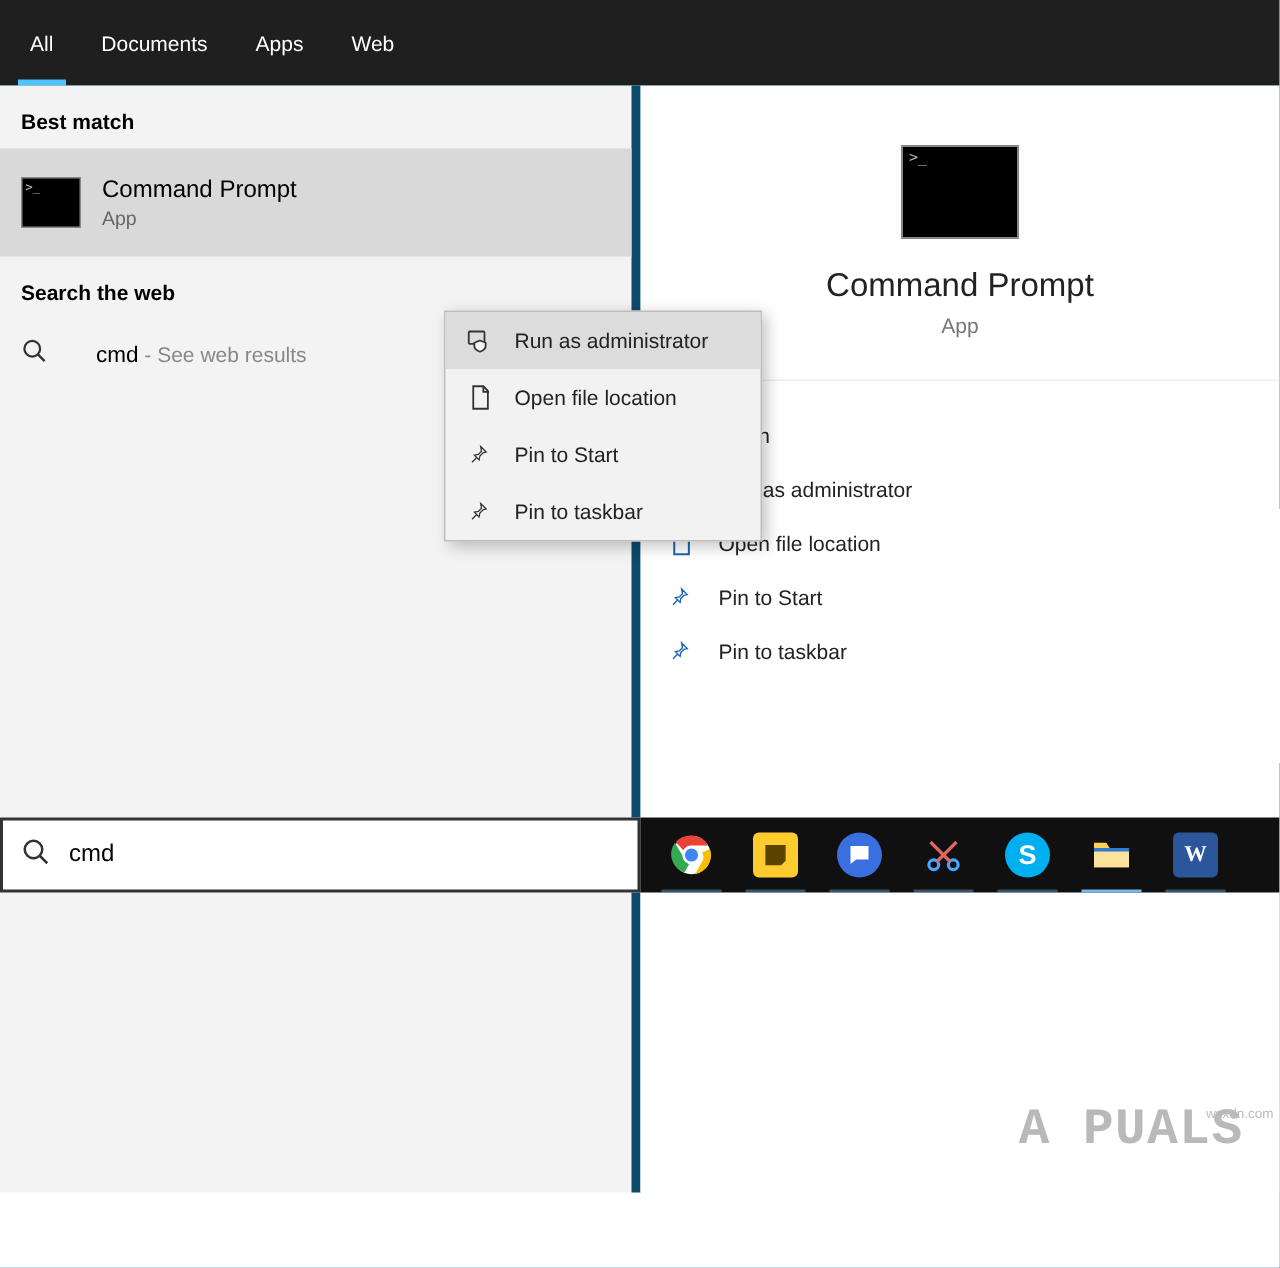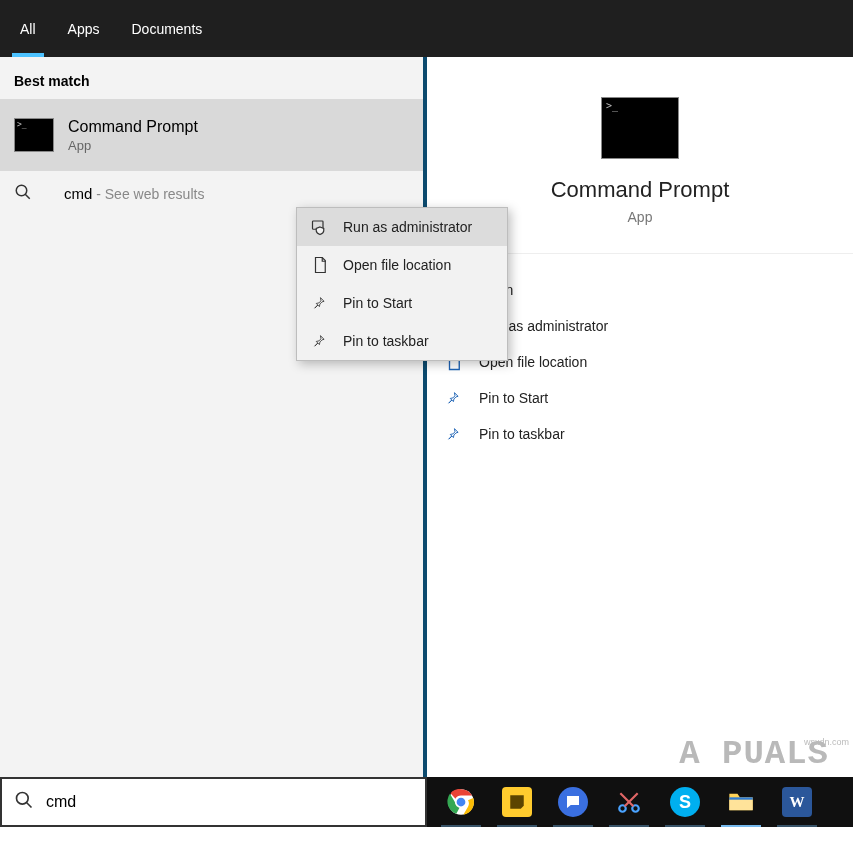--- a/index.html
+++ b/index.html
@@ -1,25 +1,25 @@
 <!DOCTYPE html>
 <html><head>
 <meta charset="utf-8">
 <style>
 *{margin:0;padding:0;box-sizing:border-box;font-family:"Segoe UI",Arial,sans-serif;-webkit-font-smoothing:antialiased}
 html,body{width:853px;height:845px;overflow:hidden;background:#fff}
-.root{width:853px;height:827px;position:relative;background:#0369a1}
+.root{width:853px;height:595px;position:relative;background:#0369a1}
 
 .tabs{height:57px;background:#1f1f1f;display:flex;align-items:stretch;padding-left:4px;color:#fff}
 .tab{display:flex;align-items:center;padding:0 16px;font-size:14px;color:#fff;cursor:pointer;position:relative}
 .tab.active::after{content:"";position:absolute;left:8px;right:8px;bottom:0;height:4px;background:#4cc2ff}
 .tab .chev{margin-left:6px}
 
 .body{display:flex;height:calc(845px - 57px - 50px)}
-.left{width:427px;background:#f3f3f3;border-right:4px solid #0c4a6e;position:relative}
+.left{width:427px;background:#f3f3f3;border-right:6px solid #0c4a6e;position:relative}
 .right{flex:1;background:#fff;position:relative}
 .sect-label{font-weight:600;font-size:14px;padding:16px 14px 10px}
 .result{display:flex;align-items:center;background:#d9d9d9;padding:10px 14px;gap:14px;height:72px}
 .cmd-icon{width:40px;height:34px;background:#000;border:1px solid #888;position:relative}
 .cmd-icon::before{content:">_";position:absolute;top:1px;left:2px;color:#bbb;font-size:8px;font-family:monospace}
 .result .title{font-size:16px}
 .result .sub{font-size:13px;color:#666;margin-top:2px}
 .web-item{display:flex;align-items:center;gap:32px;padding:12px 14px}
 .web-item .q{font-size:15px}
 .web-item .hint{color:#888;font-size:14px}
@@ -50,37 +50,39 @@
 .tb-inner{width:30px;height:30px;border-radius:4px;display:flex;align-items:center;justify-content:center}
 .srcnote{position:absolute;right:4px;bottom:48px;font-size:9px;color:#bbb}
 </style>
 </head>
 <body>
 
 <div class="root">
 
   <div class="tabs">
     <div class="tab active">All</div>
+    <div class="tab">Documents</div>
     <div class="tab">Apps</div>
-    <div class="tab">Documents</div>
+    <div class="tab">Web</div>
   </div>
 
   <div class="body">
 
     <div class="left">
       <div class="sect-label">Best match</div>
 
       <div class="result">
         <div class="cmd-icon"></div>
         <div>
           <div class="title">Command Prompt</div>
           <div class="sub">App</div>
         </div>
       </div>
 
+      <div class="sect-label">Search the web</div>
 
       <div class="web-item">
         <span>
           <svg width="18" height="18" viewBox="0 0 24 24" fill="none" stroke="#333" stroke-width="2">
               <circle cx="10" cy="10" r="7"></circle>
               <line x1="21" y1="21" x2="15" y2="15"></line>
             </svg>
         </span>
         <span>
           <span class="q">cmd</span><span class="hint"> - See web results</span>

